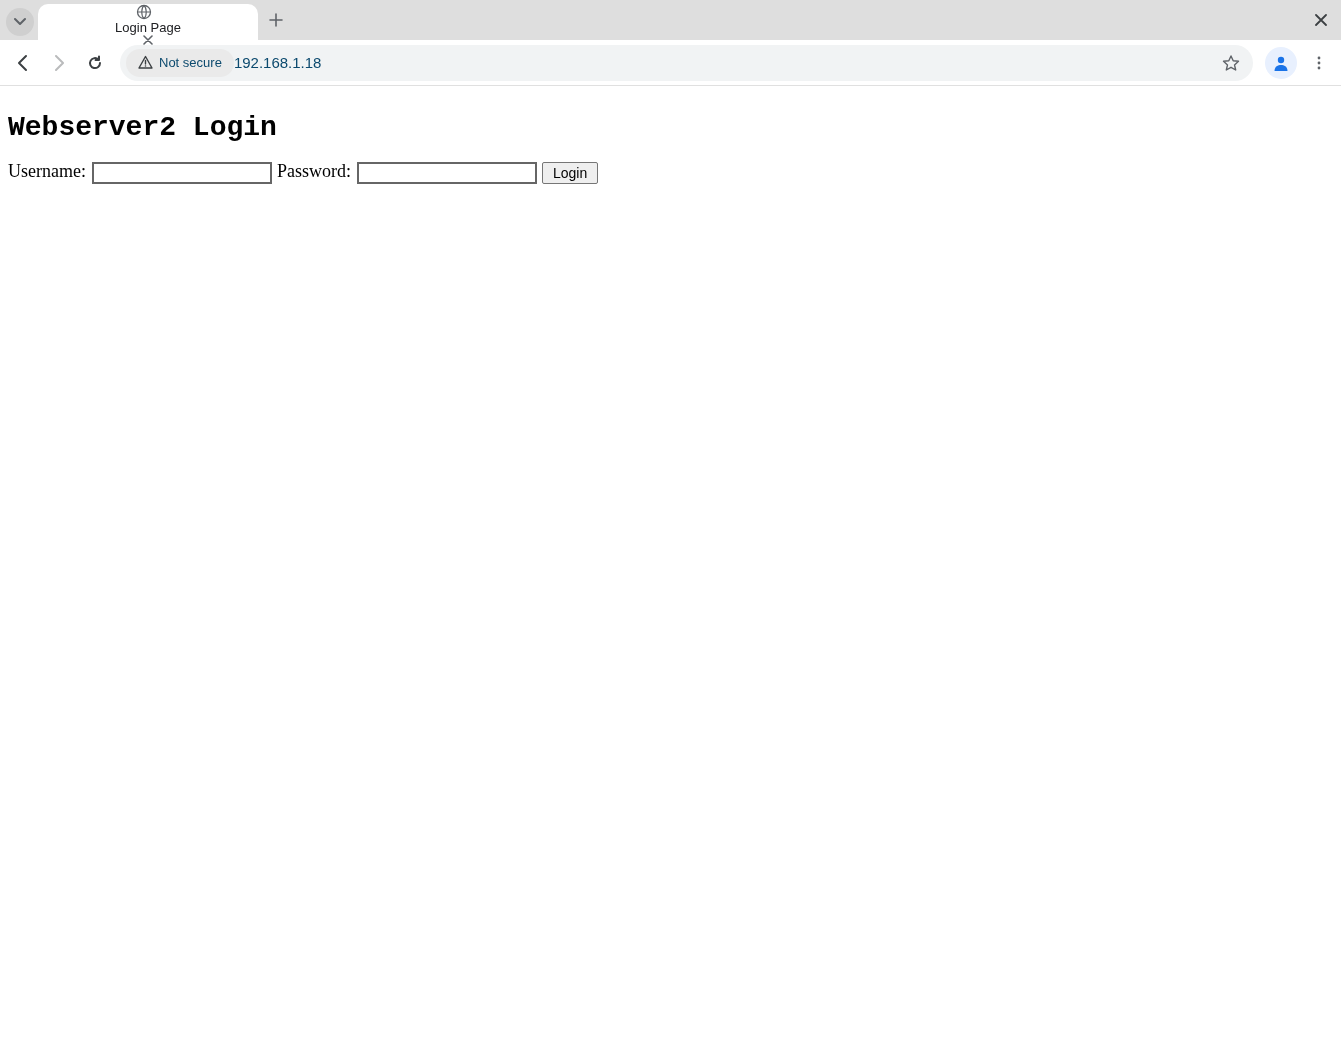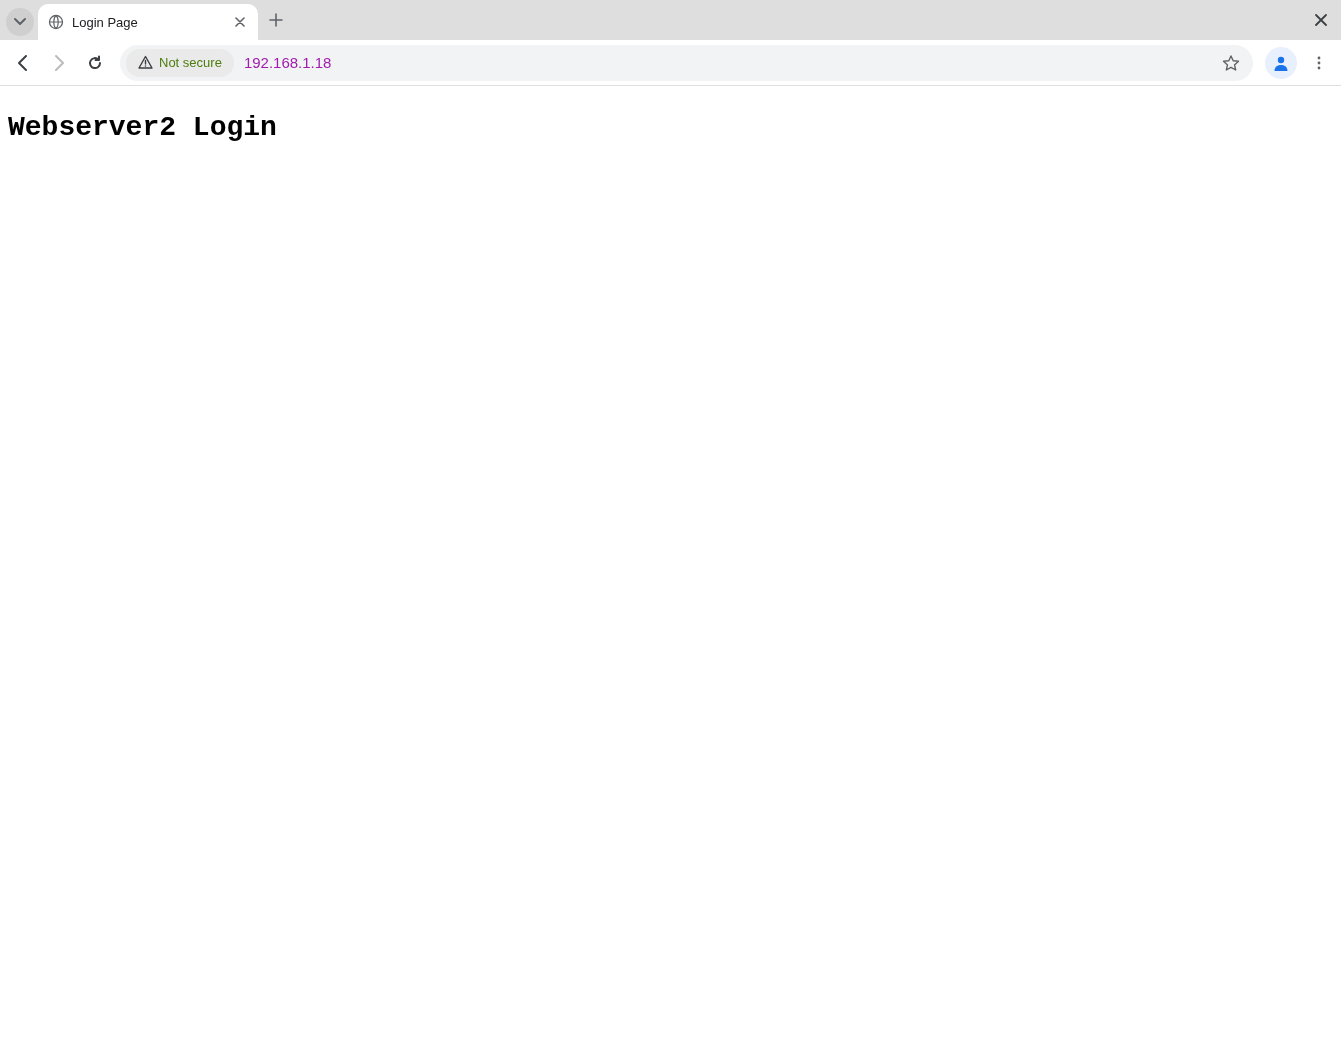--- a/index.html
+++ b/index.html
@@ -1,31 +1,31 @@
 <!DOCTYPE html>
 <html><head>
   <meta charset="utf-8">
   <style>
     * { box-sizing: border-box; }
     body { margin: 0; padding: 0; font-family: Arial, Helvetica, sans-serif; background: #fff; width: 1341px; }
     .browser-chrome { background: #dedede; }
     .tab-strip { display: flex; align-items: flex-end; height: 40px; padding-left: 4px; }
     .tab-control { width: 28px; height: 28px; border-radius: 14px; background: #cfcfcf; display: flex; align-items: center; justify-content: center; margin: 4px 2px; cursor: pointer; }
-    .tab { display: flex; align-items: center; background: #fff; border-radius: 10px 10px 0 0; height: 36px; padding: 0 10px; min-width: 220px; margin-left: 2px; position: relative; }
+    .tab { display: flex; align-items: center; background: #fff; border-radius: 10px 10px 0 0; height: 36px; padding: 0 10px; min-width: 220px; margin-left: 2px; position: relative; flex-direction: column; }
     .tab .favicon { width: 16px; height: 16px; margin-right: 8px; display: flex; align-items: center; justify-content: center; }
     .tab .tab-title { flex: 1; font-size: 13px; color: #202124; }
     .tab .tab-close { width: 16px; height: 16px; display: flex; align-items: center; justify-content: center; cursor: pointer; }
     .new-tab { width: 28px; height: 28px; display: flex; align-items: center; justify-content: center; cursor: pointer; margin-left: 4px; align-self: center; }
     .window-close { margin-left: auto; margin-right: 10px; align-self: center; cursor: pointer; padding: 4px; }
     .toolbar { display: flex; align-items: center; background: #fff; height: 46px; padding: 0 6px; border-bottom: 1px solid #e0e0e0; gap: 2px; }
     .nav-btn { width: 34px; height: 34px; display: flex; align-items: center; justify-content: center; border-radius: 50%; cursor: pointer; }
     .nav-btn.disabled { opacity: 0.35; cursor: default; }
     .address-bar { flex: 1; margin: 0 6px; height: 36px; background: #f1f3f4; border-radius: 18px; display: flex; align-items: center; padding: 0 6px; }
-    .security-chip { display: flex; align-items: center; height: 28px; background: #eaeaea; border-radius: 14px; padding: 0 12px; gap: 6px; font-size: 13px; color: #4d7c0f; }
-    .address-text { margin-left: 10px; font-size: 15px; color: #a21caf; flex: 1; }
+    .security-chip { display: flex; align-items: center; height: 28px; background: #eaeaea; border-radius: 14px; padding: 0 12px; gap: 6px; font-size: 13px; color: #0c4a6e; }
+    .address-text { font-size: 15px; color: #0c4a6e; flex: 1; }
     .star-btn { width: 32px; height: 32px; display: flex; align-items: center; justify-content: center; cursor: pointer; }
     .profile-btn { width: 32px; height: 32px; border-radius: 50%; background: #e8f0fe; display: flex; align-items: center; justify-content: center; cursor: pointer; margin: 0 4px; }
     .menu-btn { width: 32px; height: 32px; display: flex; align-items: center; justify-content: center; cursor: pointer; }
     .page-content { padding: 8px; }
     .page-content h2 { font-family: Liberation Mono, monospace; font-weight: bold; font-size: 28px; margin: 18px 0 18px 0; }
     .login-form { font-family: "Times New Roman", Times, serif; font-size: 18px; }
     .login-form label { margin-right: 2px; }
     .login-form input[type="text"], .login-form input[type="password"] { width: 180px; height: 22px; border: 2px solid #666; font-size: 14px; padding: 0 2px; vertical-align: middle; }
     .login-form button { font-family: Arial, sans-serif; font-size: 14px; padding: 2px 10px; background: #efefef; border: 1px solid #767676; border-radius: 2px; cursor: pointer; vertical-align: middle; }
     svg { display: block; }
@@ -112,13 +112,20 @@
           <circle cx="8" cy="3" r="1.4" fill="#5f6368"></circle>
           <circle cx="8" cy="8" r="1.4" fill="#5f6368"></circle>
           <circle cx="8" cy="13" r="1.4" fill="#5f6368"></circle>
         </svg>
     </div>
   </div>
 </div>
 
 <div class="page-content">
   <h2>Webserver2 Login</h2>
+  <form class="login-form">
+    <label>Username:</label>
+    <input type="text" value="" style="">
+    <label>Password:</label>
+    <input type="password" value="" style="">
+    <button type="submit">Login</button>
+  </form>
 </div>
 
 </body></html>

